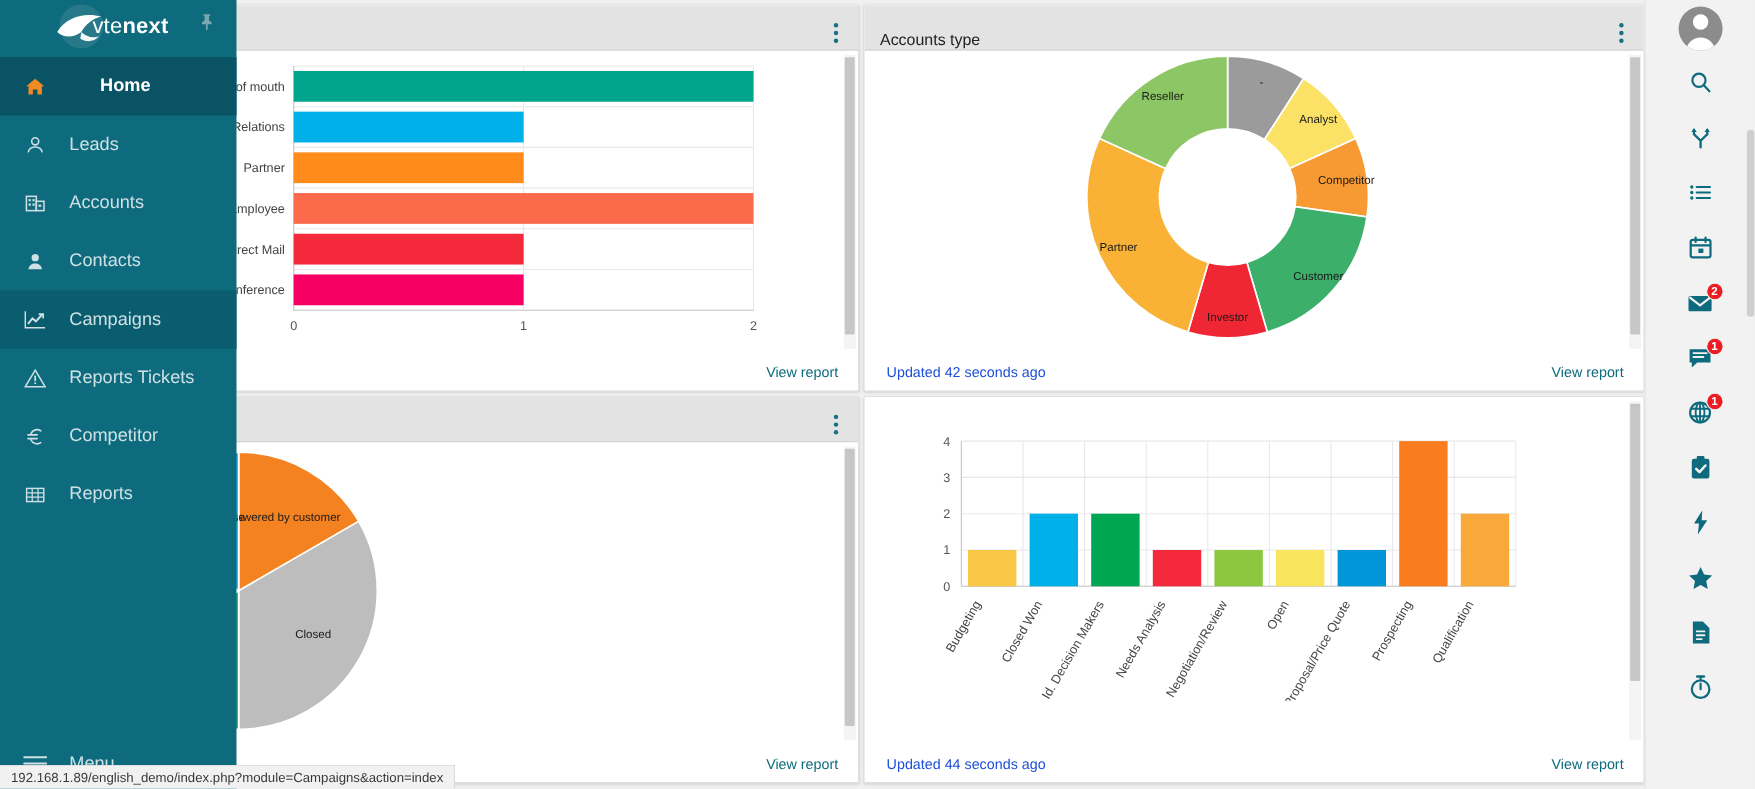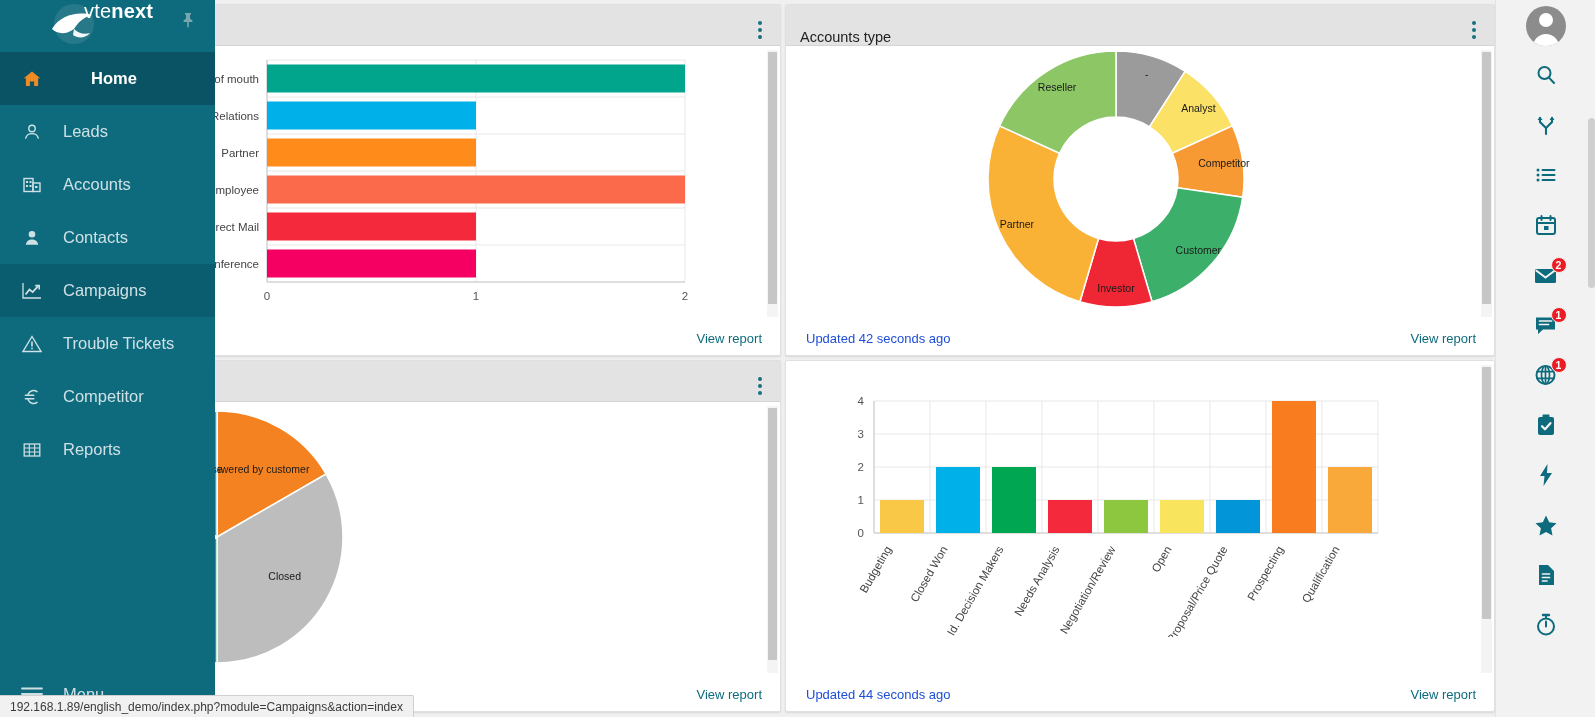--- a/index.html
+++ b/index.html
@@ -13,21 +13,21 @@
 
   
   #left-sidebar {
     position: absolute; left: 0; top: 0;
     width: 215px; height: 717px;
     background: #0d6b7d;
     z-index: 30;
     display: flex; flex-direction: column;
   }
   .brand {
-    height: 48px; display: flex; align-items: flex-start;
+    height: 48px; display: flex; align-items: center;
     padding-left: 52px; position: relative;
   }
   .whale {
     position: absolute; left: 54px; top: 4px;
     width: 40px; height: 40px; border-radius: 50%;
     background: #27798a;
   }
   .whale svg { position: absolute; left: -6px; top: 5px; }
   .brand-text {
     font-size: 20px; color: #ffffff; letter-spacing: .2px;
@@ -425,21 +425,21 @@
       </div>
 
       <div class="nav-item">
         <span class="nav-ico">
           <svg width="20" height="20" viewBox="0 0 20 20">
               <path d="M10 2.5 19 17.5H1z" fill="none" stroke="currentColor" stroke-width="1.4"></path>
               <rect x="9.2" y="7.5" width="1.6" height="5" fill="currentColor"></rect>
               <rect x="9.2" y="13.6" width="1.6" height="1.6" fill="currentColor"></rect>
             </svg>
         </span>
-        <span class="nav-label">Trouble Tickets</span>
+        <span class="nav-label">Reports Tickets</span>
       </div>
 
       <div class="nav-item">
         <span class="nav-ico">
           <svg width="20" height="20" viewBox="0 0 20 20">
               <path d="M15 4.6A6 6 0 0 0 6.2 7M15 15.4A6 6 0 0 1 6.2 13M3.4 8.3h8.4M3.4 11.7h8.4" fill="none" stroke="currentColor" stroke-width="1.5" stroke-linecap="round"></path>
             </svg>
         </span>
         <span class="nav-label">Competitor</span>
       </div>

